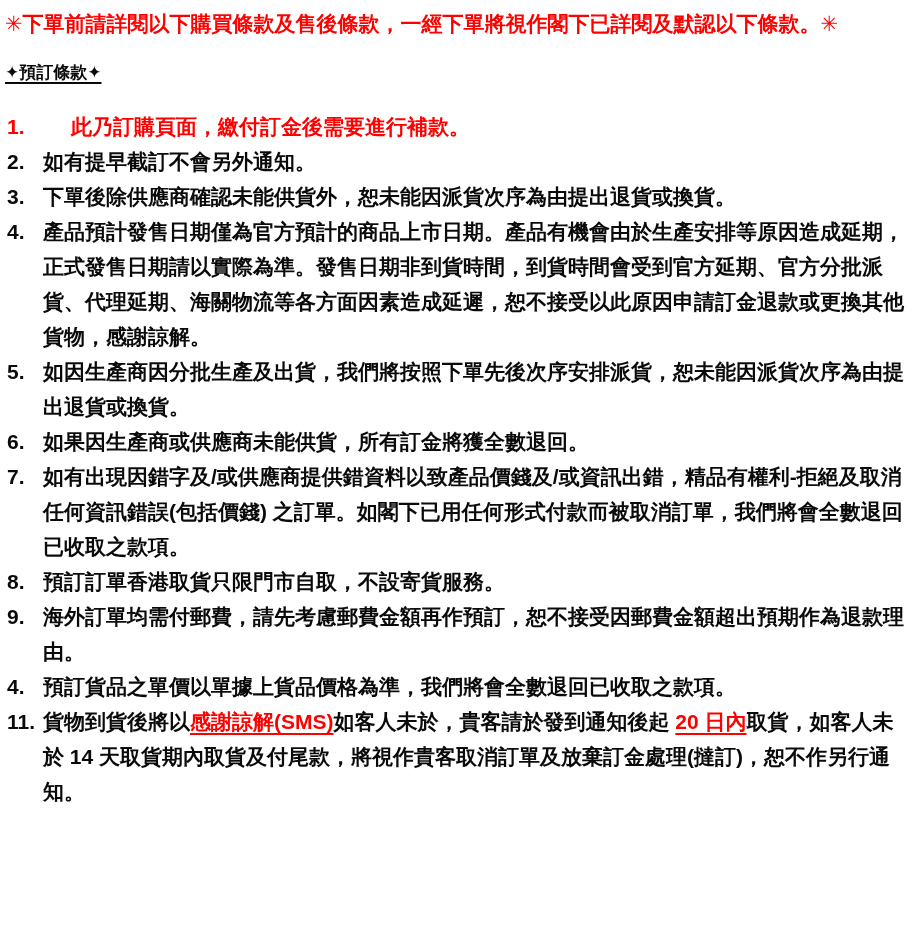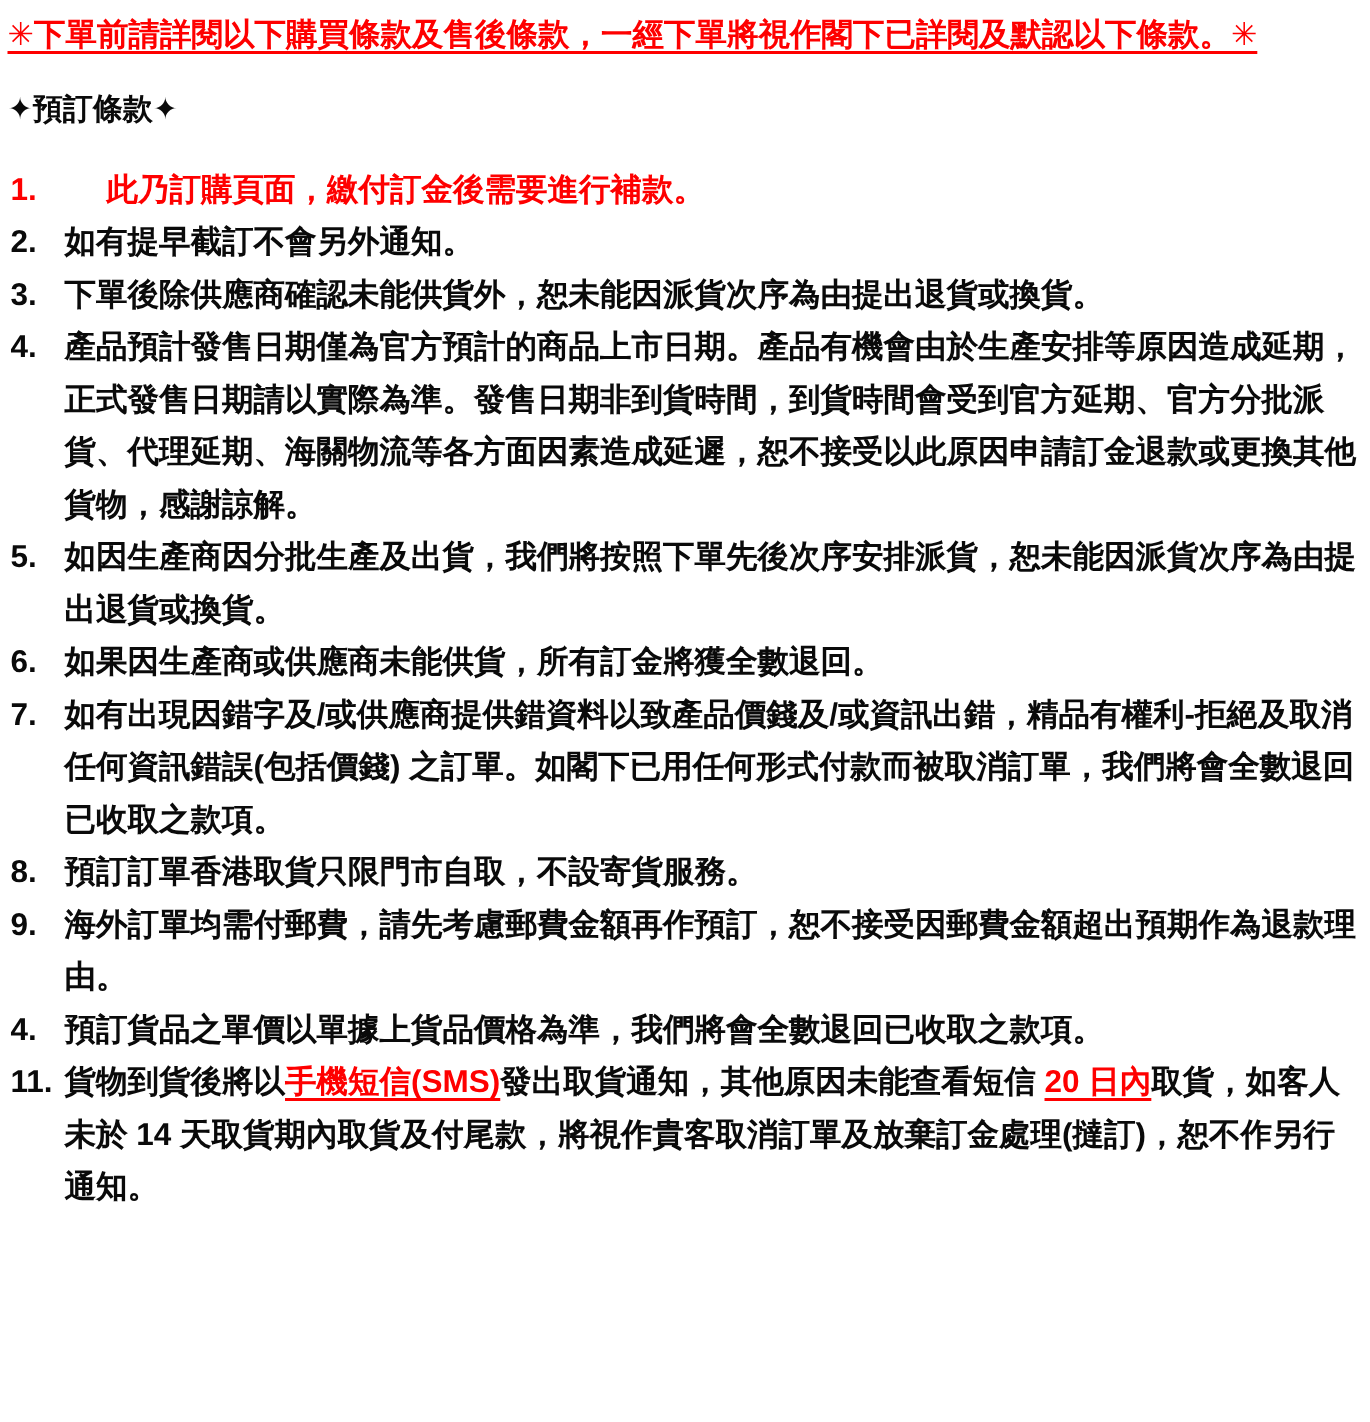--- a/index.html
+++ b/index.html
@@ -23,30 +23,30 @@
   }
   .doc {
     padding: 10px 6px 10px 5px;
     box-sizing: border-box;
   }
   .notice-header {
     color: var(--red);
     font-size: 21px;
     line-height: 28px;
     margin: 0 0 21px 0;
-    text-decoration: underline;
     text-underline-offset: 4px;
     text-decoration-thickness: 2px;
   }
   .section-title {
     color: var(--ink);
-    font-size: 20px;
+    font-size: 17px;
     line-height: 28px;
     font-weight: bold;
     margin: 0 0 22px 0;
+    text-decoration: underline;
     text-underline-offset: 4px;
     text-decoration-thickness: 2px;
     display: inline-block;
   }
   .title-row { margin: 0 0 22px 0; }
   .title-row .section-title { margin: 0; }
   ol.terms-list {
     list-style: none;
     margin: 0;
     padding: 0;
@@ -87,15 +87,15 @@
       <li class="item-red"><span class="num">1.</span><span class="seg-red">此乃訂購頁面，繳付訂金後需要進行補款。</span></li>
       <li><span class="num">2.</span><span class="seg-normal">如有提早截訂不會另外通知。</span></li>
       <li><span class="num">3.</span><span class="seg-normal">下單後除供應商確認未能供貨外，恕未能因派貨次序為由提出退貨或換貨。</span></li>
       <li><span class="num">4.</span><span class="seg-normal">產品預計發售日期僅為官方預計的商品上市日期。產品有機會由於生產安排等原因造成延期，正式發售日期請以實際為準。發售日期非到貨時間，到貨時間會受到官方延期、官方分批派貨、代理延期、海關物流等各方面因素造成延遲，恕不接受以此原因申請訂金退款或更換其他貨物，感謝諒解。</span></li>
       <li><span class="num">5.</span><span class="seg-normal">如因生產商因分批生產及出貨，我們將按照下單先後次序安排派貨，恕未能因派貨次序為由提出退貨或換貨。</span></li>
       <li><span class="num">6.</span><span class="seg-normal">如果因生產商或供應商未能供貨，所有訂金將獲全數退回。</span></li>
       <li><span class="num">7.</span><span class="seg-normal">如有出現因錯字及/或供應商提供錯資料以致產品價錢及/或資訊出錯，精品有權利-拒絕及取消任何資訊錯誤(包括價錢) 之訂單。如閣下已用任何形式付款而被取消訂單，我們將會全數退回已收取之款項。</span></li>
       <li><span class="num">8.</span><span class="seg-normal">預訂訂單香港取貨只限門市自取，不設寄貨服務。</span></li>
       <li><span class="num">9.</span><span class="seg-normal">海外訂單均需付郵費，請先考慮郵費金額再作預訂，恕不接受因郵費金額超出預期作為退款理由。</span></li>
       <li><span class="num">4.</span><span class="seg-normal">預訂貨品之單價以單據上貨品價格為準，我們將會全數退回已收取之款項。</span></li>
-      <li><span class="num">11.</span><span class="seg-normal">貨物到貨後將以</span><span class="seg-red-underline">手機短信(SMS)</span><span class="seg-normal">發出取貨通知，其他原因未能查看短信 </span><span class="seg-red-underline">20 日內</span><span class="seg-normal">取貨，如客人未於 14 天取貨期內取貨及付尾款，將視作貴客取消訂單及放棄訂金處理(撻訂)，恕不作另行通知。</span></li>
+      <li><span class="num">11.</span><span class="seg-normal">貨物到貨後將以</span><span class="seg-red-underline">感謝諒解(SMS)</span><span class="seg-normal">如客人未於，貴客請於發到通知後起 </span><span class="seg-red-underline">20 日內</span><span class="seg-normal">取貨，如客人未於 14 天取貨期內取貨及付尾款，將視作貴客取消訂單及放棄訂金處理(撻訂)，恕不作另行通知。</span></li>
     </ol>
 </div>
 
 </body></html>

